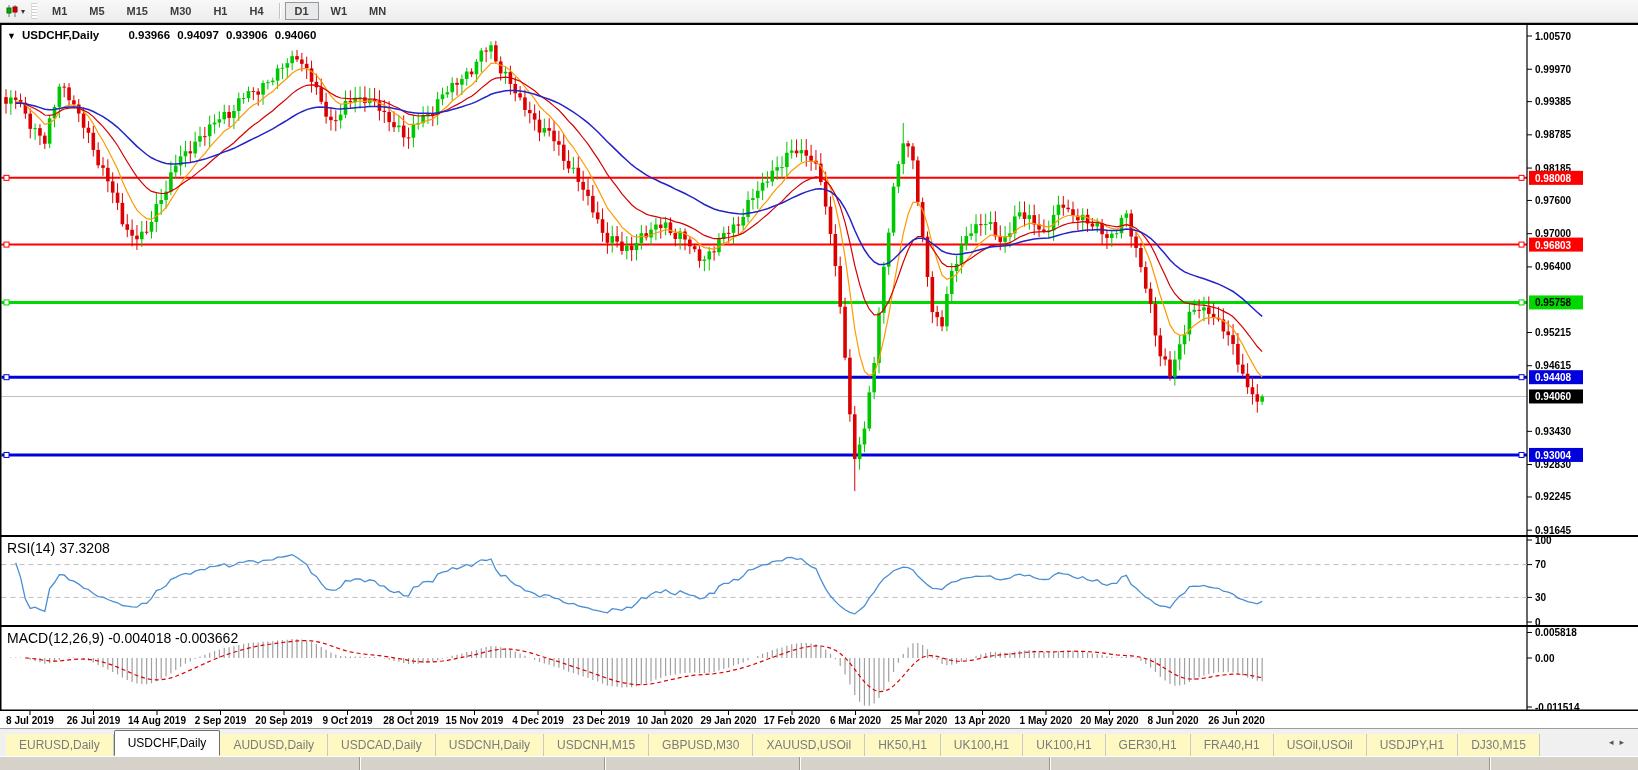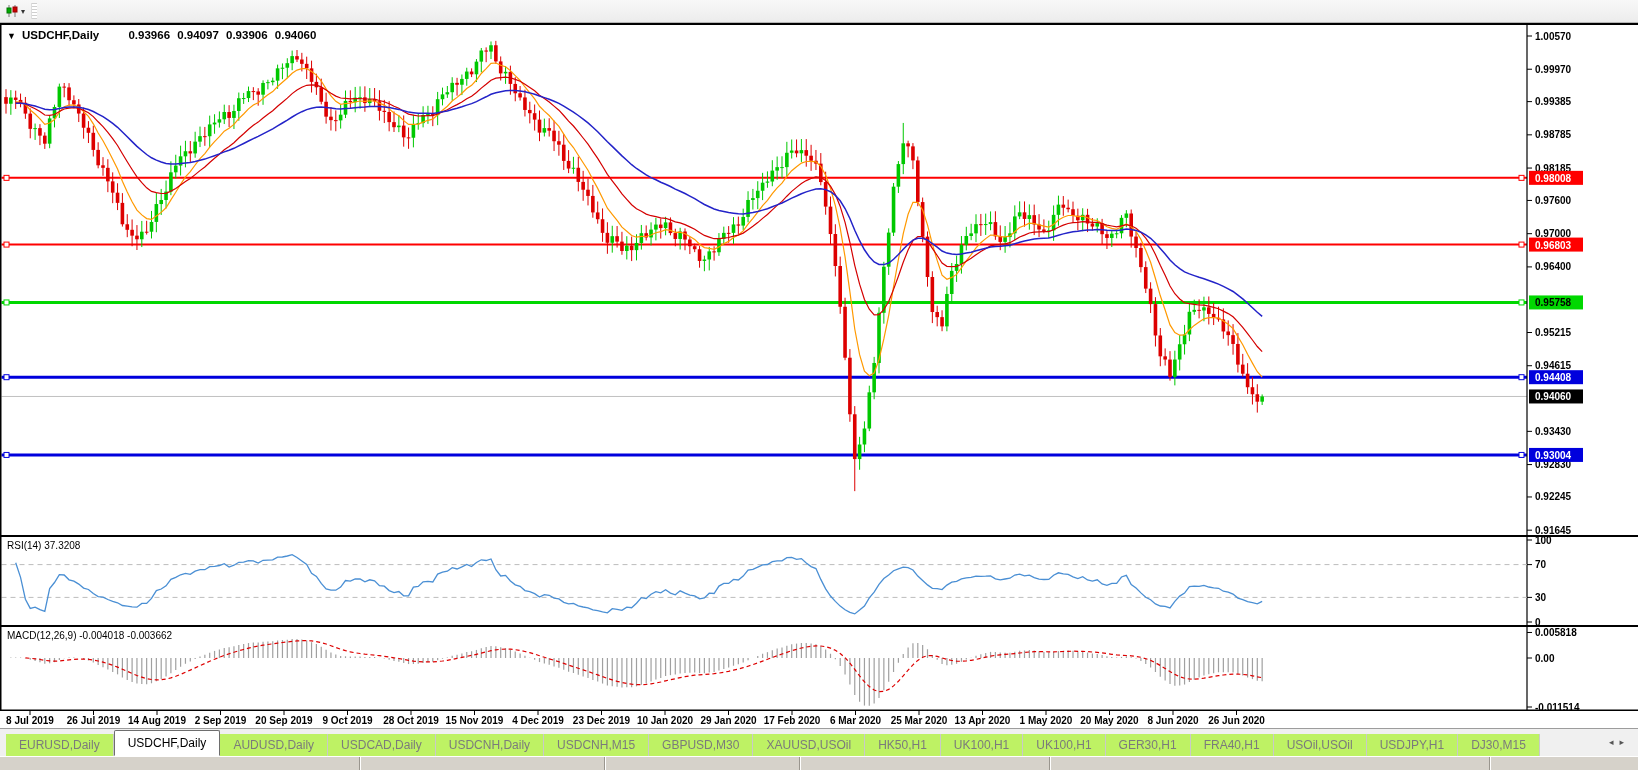--- a/index.html
+++ b/index.html
@@ -14,25 +14,25 @@
   .tb-sep{width:1px;height:16px;background:#c4c4c4;margin:0 4px;box-shadow:1px 0 0 #fff;}
   .tf-btn{font-size:11px;font-weight:700;color:#3c3c3c;background:transparent;border:1px solid transparent;
     padding:2px 9px;margin:0 1px;cursor:default;font-family:inherit;}
   .tf-btn.active{background:#e9e9e9;border:1px solid #8f9aa5;}
   
   #chartwrap{position:relative;width:1638px;height:705px;}
   #chart-svg{display:block;}
   .overlay{position:absolute;font-size:11.5px;font-weight:700;color:#000;white-space:nowrap;}
   .overlay .tri{font-size:9px;margin-right:6px;}
   .overlay span{margin-right:4px;}
-  .ind-label{position:absolute;font-size:10px;font-weight:400;color:#000;white-space:nowrap;}
+  .ind-label{position:absolute;font-size:14px;font-weight:400;color:#000;white-space:nowrap;}
   
   #tabbar{height:28px;background:#f0f0f0;display:flex;align-items:flex-end;position:relative;
     border-top:1px solid #9c9c9c;box-sizing:border-box;padding-left:6px;}
-  .tab{height:22px;line-height:22px;padding:0 13px;font-size:12px;color:#7b7b7b;background:#bef264;
+  .tab{height:22px;line-height:22px;padding:0 13px;font-size:12px;color:#7b7b7b;background:#fef9c3;
     border-right:1px solid #c9c9c9;cursor:default;}
   .tab.active{background:#fff;color:#000;border:1px solid #6e6e6e;border-bottom:1px solid #fff;
     height:24px;line-height:24px;border-radius:2px 2px 0 0;position:relative;z-index:2;}
   .tab-arrows{position:absolute;right:8px;top:8px;font-size:9px;color:#555;letter-spacing:6px;}
   .tab-arrows span{cursor:default;}
   
   #statusbar{height:14px;background:#d6d2ca;border-top:1px solid #fff;display:flex;}
   #statusbar .seg{height:100%;box-sizing:border-box;border-right:1px solid #9a968e;box-shadow:1px 0 0 #fff;}
 </style>
 </head>
@@ -42,20 +42,32 @@
   <span class="tb-icon">
     <svg width="14" height="14" viewBox="0 0 14 14">
       <line x1="4" y1="1" x2="4" y2="13" stroke="#777" stroke-width="1"></line>
       <rect x="2" y="4" width="4" height="5" fill="#0a0" stroke="#070"></rect>
       <line x1="10" y1="1" x2="10" y2="13" stroke="#777" stroke-width="1"></line>
       <rect x="8" y="3" width="4" height="5" fill="#c00" stroke="#900"></rect>
     </svg>
     <span class="tb-caret">▾</span>
   </span>
   <span class="tb-grip"></span>
+  <span id="tf-buttons" style="display:flex;align-items:center;">
+      <button class="tf-btn">M1</button>
+      <button class="tf-btn">M5</button>
+      <button class="tf-btn">M15</button>
+      <button class="tf-btn">M30</button>
+      <button class="tf-btn">H1</button>
+      <button class="tf-btn">H4</button>
+      <span class="tb-sep"></span>
+      <button class="tf-btn active">D1</button>
+      <button class="tf-btn">W1</button>
+      <button class="tf-btn">MN</button>
+    </span>
 </div>
 
 <div id="chartwrap">
   <svg id="chart-svg" width="1638" height="705" viewBox="0 23 1638 705" xmlns="http://www.w3.org/2000/svg">
       <rect x="0" y="23" width="1638" height="705" fill="#fff"></rect>
       <defs>
         <clipPath id="pp">
           <rect x="1.5" y="26" width="1525.5" height="508"></rect>
         </clipPath>
       </defs>

